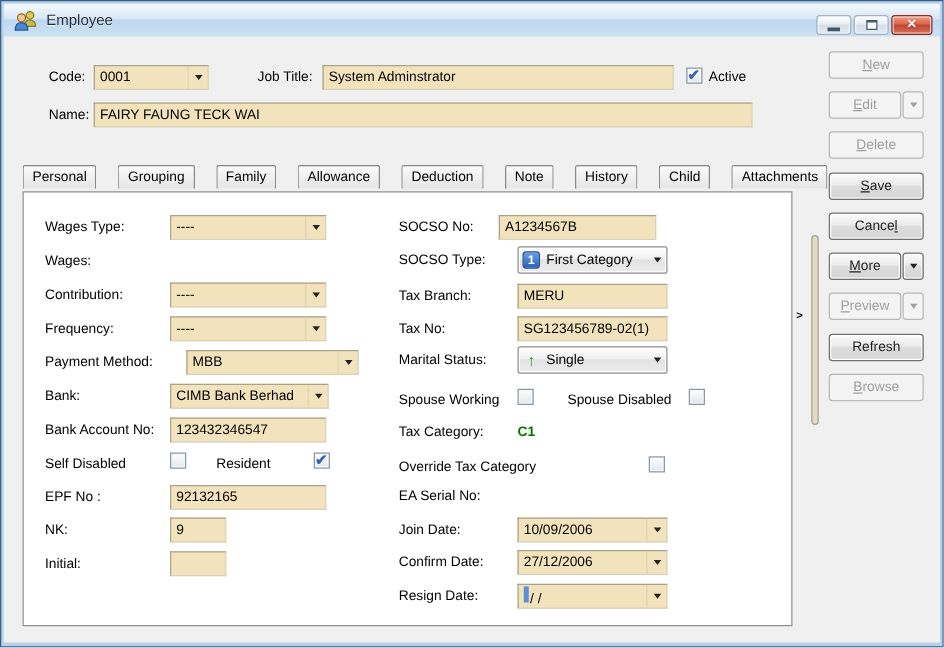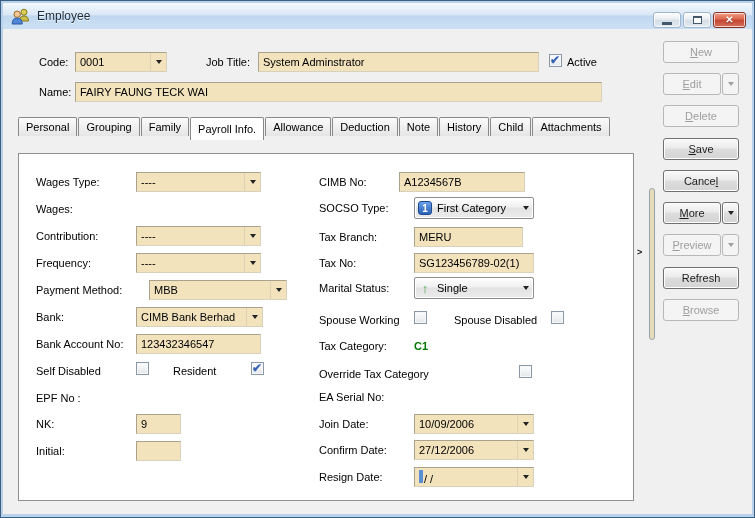--- a/index.html
+++ b/index.html
@@ -55,21 +55,21 @@
     background:linear-gradient(#6aa0e8,#2a62b8);color:#fff;font-size:10px;font-weight:bold;
     display:flex;align-items:center;justify-content:center;
   }
   .fc-up-icon{color:#3a9e3a;font-weight:bold;font-size:13px;line-height:1;width:14px;text-align:center;}
   .chk{
     position:absolute;width:13px;height:13px;border:1px solid #8b99a6;
     background:linear-gradient(#fdfdfd,#e3e7ea);box-shadow:inset 0 0 0 1px #f5f7f9;z-index:4;
   }
   .chk .tick{display:none;color:#3a62b4;font-size:12px;font-weight:bold;line-height:10px;margin-left:0;font-style:normal;}
   .chk.checked .tick{display:block;}
-  .tabs{position:absolute;left:17px;top:116px;display:flex;z-index:3;align-items:flex-start;}
+  .tabs{position:absolute;left:17px;top:131px;display:flex;z-index:3;align-items:center;gap:16px;}
   .tab{
     padding:3px 7px 3px;border:1px solid #898989;border-bottom:none;margin-right:1px;
     background:linear-gradient(#fbfbfb,#e5e5e5);border-radius:2px 2px 0 0;white-space:nowrap;
   }
   .tab.active{background:#fff;padding-top:5px;padding-bottom:5px;position:relative;margin-bottom:-1px;}
   .panel{position:absolute;left:17px;top:152px;width:616px;height:348px;background:#fff;border:1px solid #8f8f8f;z-index:1;}
   .greenval{position:absolute;color:#007700;font-weight:bold;z-index:4;}
   .btn{
     position:absolute;left:662px;width:76px;height:22px;border:1px solid #707070;border-radius:3px;
     background:linear-gradient(#fafafa,#ebebeb 45%,#dddddd 50%,#d4d4d4);
@@ -129,21 +129,20 @@
   <span class="lbl" style="left:566px;top:55px">Active</span>
   <span class="lbl" style="left:38px;top:85px">Name:</span>
   <div class="tfield" style="left:74px;top:81px;width:527px">
     <span>FAIRY FAUNG TECK WAI</span>
   </div>
 
   <div class="tabs">
     <span class="tab">Personal</span>
     <span class="tab">Grouping</span>
     <span class="tab">Family</span>
-    <span class="tab active">Payroll Info.</span>
     <span class="tab">Allowance</span>
     <span class="tab">Deduction</span>
     <span class="tab">Note</span>
     <span class="tab">History</span>
     <span class="tab">Child</span>
     <span class="tab">Attachments</span>
   </div>
   <div class="panel"></div>
 
   <span class="lbl" style="left:35px;top:175px">Wages Type:</span>
@@ -194,47 +193,50 @@
   </div>
 
   <span class="lbl" style="left:35px;top:364px">Self Disabled</span>
   <span class="chk" style="left:135px;top:361px"></span>
   <span class="lbl" style="left:172px;top:364px">Resident</span>
   <span class="chk checked" style="left:250px;top:361px">
       <i class="tick">✔</i>
     </span>
 
   <span class="lbl" style="left:35px;top:391px">EPF No :</span>
+  <div class="tfield" style="left:135px;top:387px;width:125px">
+    <span>92132165</span>
+  </div>
 
   <span class="lbl" style="left:35px;top:417px">NK:</span>
   <div class="tfield" style="left:135px;top:413px;width:45px">
     <span>9</span>
   </div>
 
   <span class="lbl" style="left:35px;top:444px">Initial:</span>
   <div class="tfield" style="left:135px;top:440px;width:45px">
     <span></span>
   </div>
 
-  <span class="lbl" style="left:318px;top:175px">CIMB No:</span>
+  <span class="lbl" style="left:318px;top:175px">SOCSO No:</span>
   <div class="tfield" style="left:398px;top:171px;width:126px">
     <span>A1234567B</span>
   </div>
 
   <span class="lbl" style="left:318px;top:201px">SOCSO Type:</span>
   <div class="fancycombo" style="left:413px;top:196px">
     <span class="fc-num-icon">1</span>
     <span class="fc-text">First Category</span>
     <span class="fc-arrow">
         <i class="tri"></i>
       </span>
   </div>
 
   <span class="lbl" style="left:318px;top:230px">Tax Branch:</span>
-  <div class="tfield" style="left:413px;top:226px;width:109px">
+  <div class="tfield" style="left:413px;top:226px;width:120px">
     <span>MERU</span>
   </div>
 
   <span class="lbl" style="left:318px;top:256px">Tax No:</span>
   <div class="tfield" style="left:413px;top:252px;width:120px">
     <span>SG123456789-02(1)</span>
   </div>
 
   <span class="lbl" style="left:318px;top:281px">Marital Status:</span>
   <div class="fancycombo" style="left:413px;top:276px">

